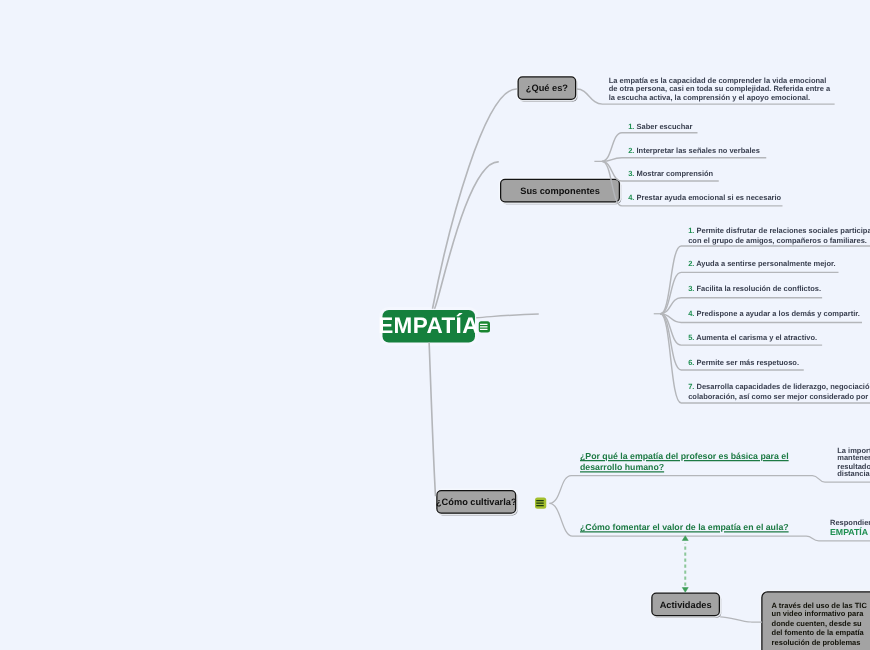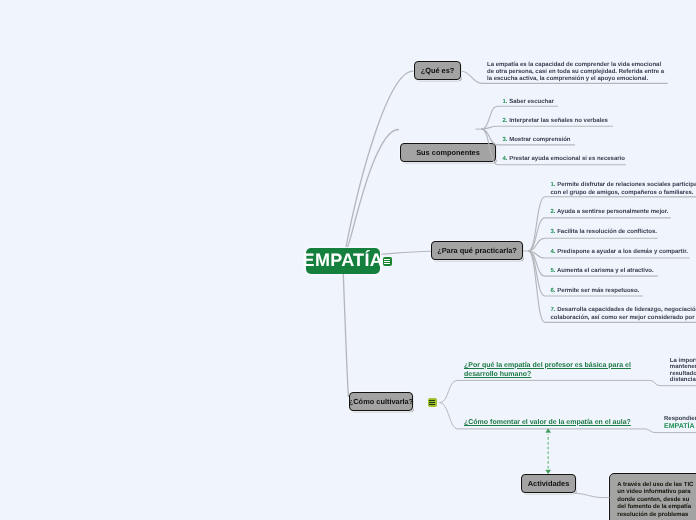--- a/index.html
+++ b/index.html
@@ -62,23 +62,20 @@
       <i style="top: 2.2px; background: rgb(255, 255, 255);"></i>
       <i style="top: 4.55px; background: rgb(255, 255, 255);"></i>
       <i style="top: 6.9px; background: rgb(255, 255, 255);"></i>
     </div>
     <div class="n-olive node" style="left: 414px; top: 61px; width: 47px; height: 19px;">
       <span>¿Qué es?</span>
     </div>
     <div class="n-olive node" style="left: 400px; top: 120px; width: 96px; height: 19px; margin-top: 23px;">
       <span>Sus componentes</span>
     </div>
-    <div class="n-olive node" style="left: 431px; top: 241px; width: 92px; height: 19px;">
-      <span>¿Para qué practicarla?</span>
-    </div>
     <div class="n-olive node" style="left: 349px; top: 392px; width: 64px; height: 19px;">
       <span>¿Cómo cultivarla?</span>
     </div>
     <div class="icon" style="left: 427.5px; top: 397.5px; width: 9.6px; height: 9.6px; background: rgb(163, 191, 46);">
       <i style="top: 2.2px; background: rgb(29, 61, 16);"></i>
       <i style="top: 4.55px; background: rgb(29, 61, 16);"></i>
       <i style="top: 6.9px; background: rgb(29, 61, 16);"></i>
     </div>
     <div class="detail" style="left: 487px; top: 61.6px;"><span>La empatía es la capacidad de comprender la vida emocional</span><br><span>de otra persona, casi en toda su complejidad. Referida entre a</span><br><span>la escucha activa, la comprensión y el apoyo emocional.</span></div>
     <div class="detail" style="left: 502.5px; top: 98.5px;"><span class="num">1.</span> <span>Saber escuchar</span></div>

